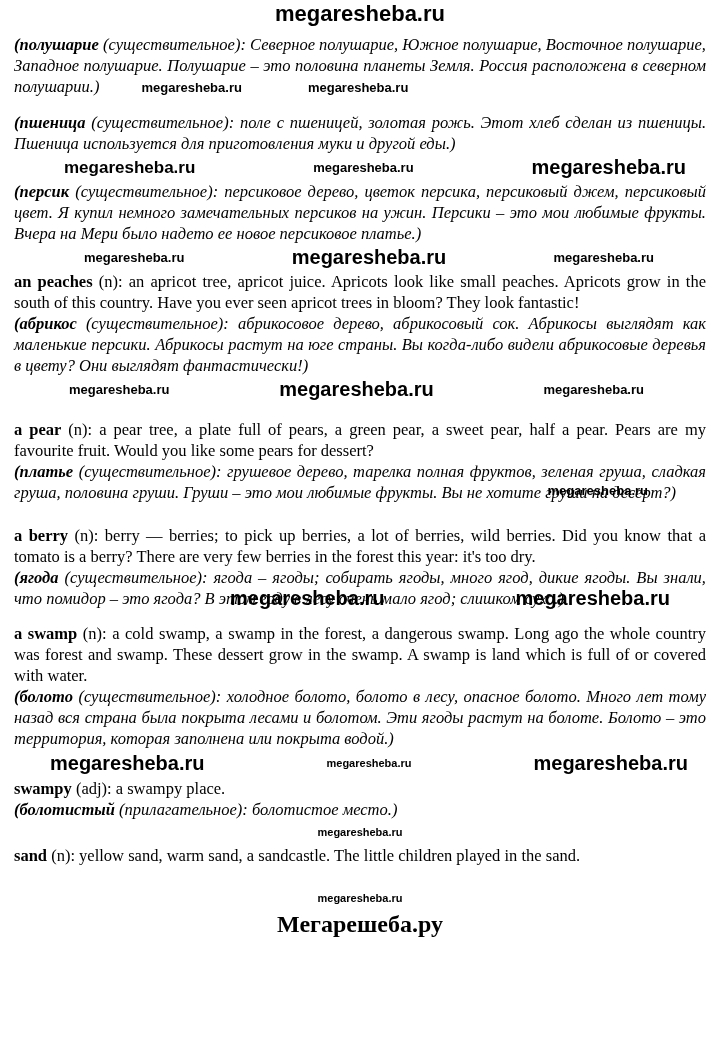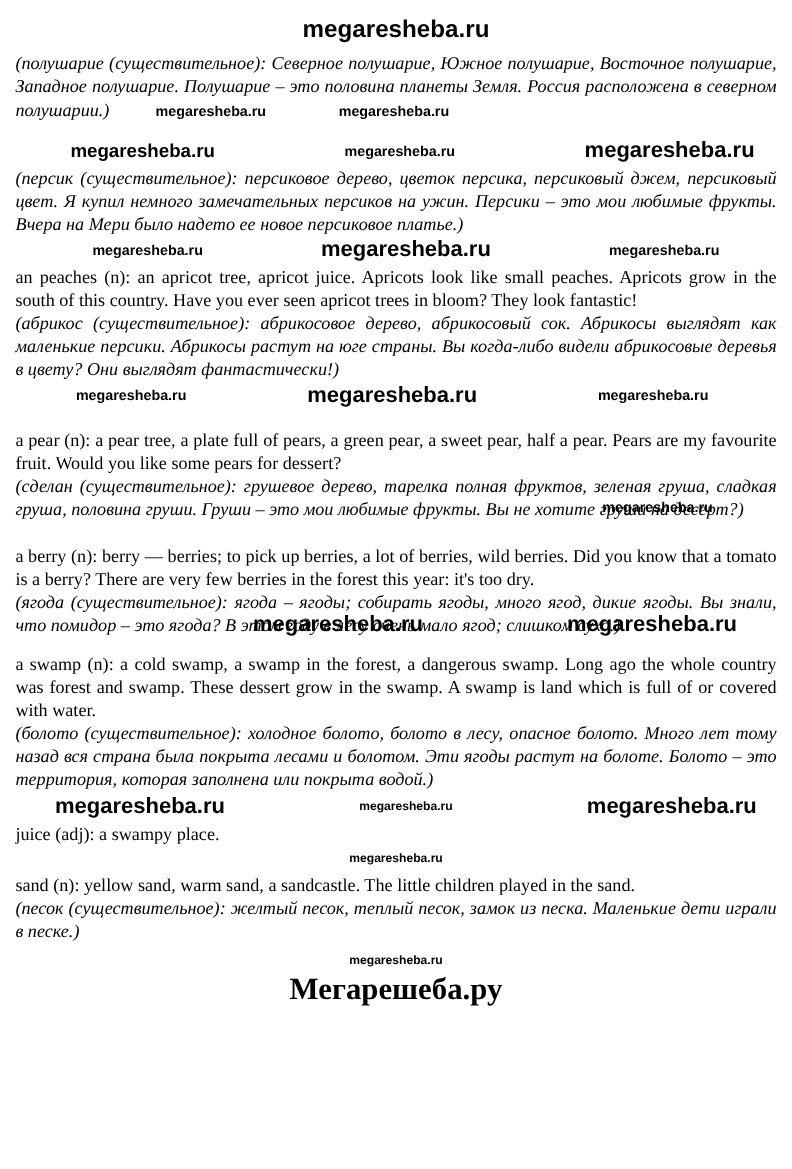--- a/index.html
+++ b/index.html
@@ -1,27 +1,27 @@
 <!DOCTYPE html>
 <html><head>
 <meta charset="utf-8">
 <style>
   html,body { margin:0; padding:0; background:#ffffff; }
   .page {
     position:relative;
     width:720px; min-height:1063px;
     box-sizing:border-box;
-    padding:16px 14px 6px 14px;
+    padding:3px 14px 6px 14px;
     font-family:"Liberation Serif", serif;
     font-size:16.5px; line-height:21px;
     color:#000;
   }
   p { margin:0; text-align:justify; }
   p.ru { font-style:italic; }
-  b.hw { font-weight:400; }
+  b.hw { font-weight:700; }
   .entry { margin:0 0 0 0; }
   .rel { position:relative; }
 
   
   .wm {
     font-family:"Liberation Sans", sans-serif;
     font-weight:700; font-style:normal;
     color:#000; white-space:nowrap;
   }
   .wm-xs { font-size:11px; }
@@ -32,51 +32,52 @@
 
   .wm-row { display:flex; align-items:center; }
   .wm-row.header { justify-content:center; margin:0 0 10px 0; }
   .row1 { justify-content:space-between; padding:2px 20px 2px 50px; margin:1px 0; }
   .row2 { justify-content:space-between; padding:2px 52px 2px 70px; margin:1px 0; }
   .row3 { justify-content:space-between; padding:2px 62px 2px 55px; margin:1px 0; }
   .row4 { justify-content:space-between; padding:2px 18px 2px 36px; margin:2px 0; }
   .row5 { justify-content:center; padding:1px 0; margin:1px 0; }
 
   
-  .mb-s { margin-bottom:6px; }
+  .mb-s { margin-bottom:22px; }
   .mb-m { margin-bottom:14px; }
   .mb-l { margin-bottom:22px;margin-top:17px; }
 
   
   .wm.ml-a { margin-left:42px; }
   .wm.ml-b { margin-left:66px; }
 
   
   .wm.abs-berry-c { position:absolute; left:216px; bottom:0; }
   .wm.abs-berry-r { position:absolute; right:36px; bottom:0; }
   .wm.abs-pear-r  { position:absolute; right:58px; bottom:2px; }
 
   .footer { display:flex; flex-direction:column; align-items:center; margin-top:4px; }
   .footer-title {
     font-family:"Liberation Serif", serif;
-    font-weight:700; font-size:28px; line-height:27px; margin-top:2px;text-align:right;
+    font-weight:700; font-size:24px; line-height:27px; margin-top:2px;text-align:right;
   }
 </style>
 </head>
 <body>
 
 <div class="page">
 
   <div class="wm-row header">
     <span class="wm wm-xl">megaresheba.ru</span>
   </div>
 
   <p class="ru mb-m"><b class="hw">(полушарие</b><span> (существительное): </span><span>Северное полушарие, Южное полушарие, Восточное полушарие, Западное полушарие. Полушарие – это половина планеты Земля. Россия расположена в северном полушарии.)</span><span class="wm wm-sm ml-a">megaresheba.ru</span><span class="wm wm-sm ml-b">megaresheba.ru</span></p>
 
   <div class="entry">
+    <p class="ru"><b class="hw">(пшеница</b><span> (существительное): </span><span>поле с пшеницей, золотая рожь. Этот хлеб сделан из пшеницы. Пшеница используется для приготовления муки и другой еды.)</span></p>
   </div>
 
   <div class="wm-row row1">
     <span class="wm wm-md">megaresheba.ru</span>
     <span class="wm wm-sm">megaresheba.ru</span>
     <span class="wm wm-lg">megaresheba.ru</span>
   </div>
 
   <div class="entry">
     <p class="ru"><b class="hw">(персик</b><span> (существительное): </span><span>персиковое дерево, цветок персика, персиковый джем, персиковый цвет. Я купил немного замечательных персиков на ужин. Персики – это мои любимые фрукты. Вчера на Мери было надето ее новое персиковое платье.)</span></p>
@@ -94,50 +95,50 @@
   </div>
 
   <div class="wm-row row3">
     <span class="wm wm-sm">megaresheba.ru</span>
     <span class="wm wm-lg">megaresheba.ru</span>
     <span class="wm wm-sm">megaresheba.ru</span>
   </div>
 
   <div class="entry mb-l">
     <p class="en"><b class="hw">a pear</b><span> (n): </span><span>a pear tree, a plate full of pears, a green pear, a sweet pear, half a pear. Pears are my favourite fruit. Would you like some pears for dessert?</span></p>
-    <p class="ru rel"><b class="hw">(сделан</b><span> (существительное): </span><span>грушевое дерево, тарелка полная фруктов, зеленая груша, сладкая груша, половина груши. Груши – это мои любимые фрукты. Вы не хотите груши на десерт?)</span><span class="wm wm-sm abs-pear-r">megaresheba.ru</span></p>
+    <p class="ru rel"><b class="hw">(платье</b><span> (существительное): </span><span>грушевое дерево, тарелка полная фруктов, зеленая груша, сладкая груша, половина груши. Груши – это мои любимые фрукты. Вы не хотите груши на десерт?)</span><span class="wm wm-sm abs-pear-r">megaresheba.ru</span></p>
   </div>
 
   <div class="entry mb-m">
     <p class="en"><b class="hw">a berry</b><span> (n): </span><span>berry — berries; to pick up berries, a lot of berries, wild berries. Did you know that a tomato is a berry? There are very few berries in the forest this year: it's too dry.</span></p>
     <p class="ru rel"><b class="hw">(ягода</b><span> (существительное): </span><span>ягода – ягоды; собирать ягоды, много ягод, дикие ягоды. Вы знали, что помидор – это ягода? В этом году в лесу очень мало ягод; слишком сухо.)</span><span class="wm wm-lg abs-berry-c">megaresheba.ru</span><span class="wm wm-lg abs-berry-r">megaresheba.ru</span></p>
   </div>
 
   <div class="entry">
     <p class="en"><b class="hw">a swamp</b><span> (n): </span><span>a cold swamp, a swamp in the forest, a dangerous swamp. Long ago the whole country was forest and swamp. These dessert grow in the swamp. A swamp is land which is full of or covered with water.</span></p>
     <p class="ru"><b class="hw">(болото</b><span> (существительное): </span><span>холодное болото, болото в лесу, опасное болото. Много лет тому назад вся страна была покрыта лесами и болотом. Эти ягоды растут на болоте. Болото – это территория, которая заполнена или покрыта водой.)</span></p>
   </div>
 
   <div class="wm-row row4">
     <span class="wm wm-lg">megaresheba.ru</span>
     <span class="wm wm-xs">megaresheba.ru</span>
     <span class="wm wm-lg">megaresheba.ru</span>
   </div>
 
   <div class="entry">
-    <p class="en"><b class="hw">juice</b><span> (adj): </span><span>a swampy place.</span></p>
+    <p class="en"><b class="hw">swampy</b><span> (adj): </span><span>a swampy place.</span></p>
+    <p class="ru"><b class="hw">(болотистый</b><span> (прилагательное): </span><span>болотистое место.)</span></p>
   </div>
 
   <div class="wm-row row5">
     <span class="wm wm-xs">megaresheba.ru</span>
   </div>
 
   <div class="entry mb-s">
     <p class="en"><b class="hw">sand</b><span> (n): </span><span>yellow sand, warm sand, a sandcastle. The little children played in the sand.</span></p>
-    <p class="ru"><b class="hw">(песок</b><span> (существительное): </span><span>желтый песок, теплый песок, замок из песка. Маленькие дети играли в песке.)</span></p>
   </div>
 
   <div class="footer">
     <span class="wm wm-xs">megaresheba.ru</span>
     <div class="footer-title">Мегарешеба.ру</div>
   </div>
 
 </div>
 
 </body></html>

